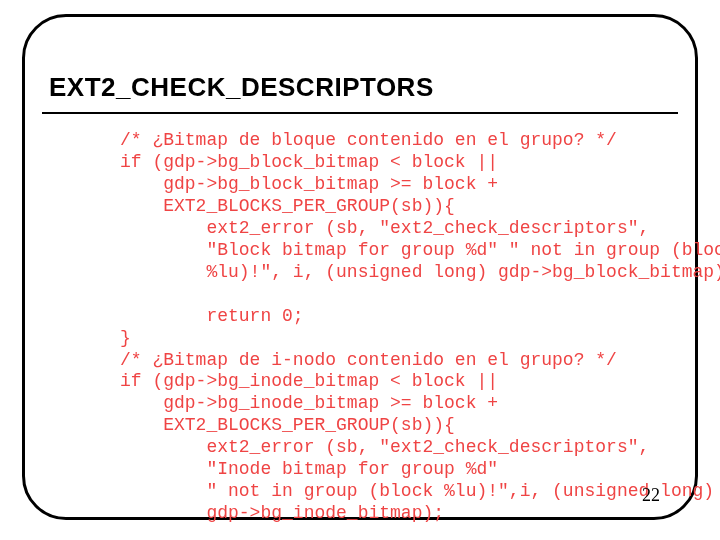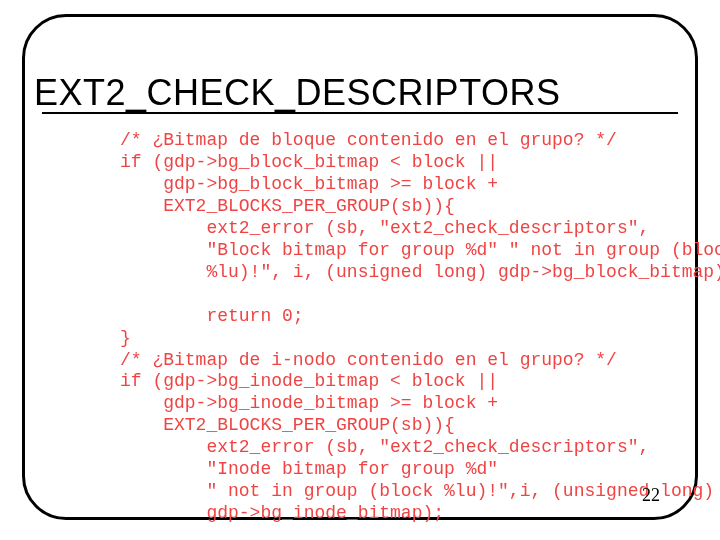--- a/index.html
+++ b/index.html
@@ -22,25 +22,25 @@
     left: 22px;
     top: 14px;
     right: 22px;
     bottom: 20px;
     border: 3px solid #000;
     border-radius: 44px;
     box-sizing: border-box;
   }
   .title {
     position: absolute;
-    left: 34px;
+    left: 49px;
     top: 72px;
     font-family: Arial, Helvetica, sans-serif;
-    font-weight: 400;
-    font-size: 36px;
+    font-weight: 700;
+    font-size: 26px;
     letter-spacing: 0.5px;
     color: #000;
   }
   .underline {
     position: absolute;
     left: 42px;
     right: 42px;
     top: 112px;
     height: 2px;
     background: #000;

